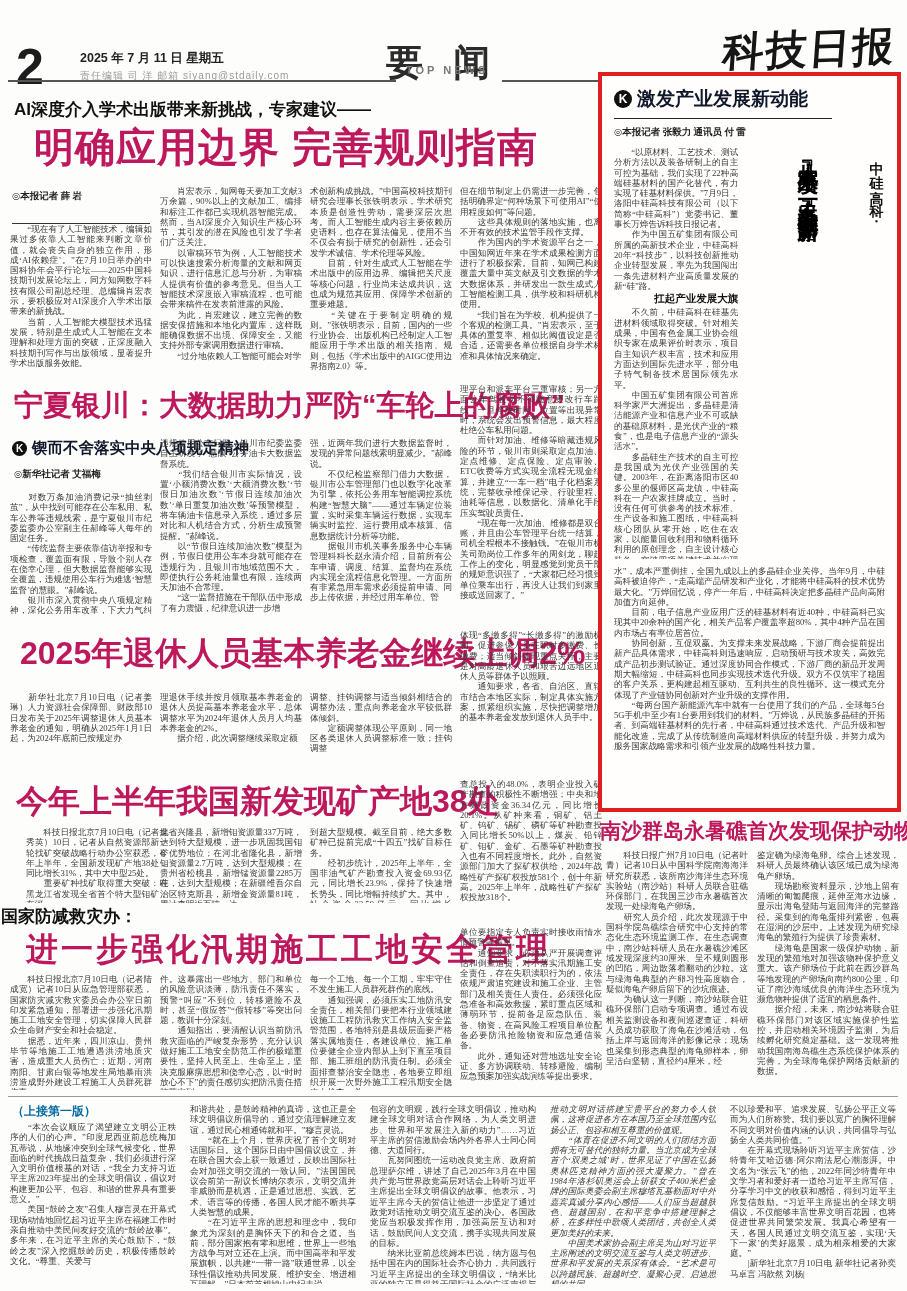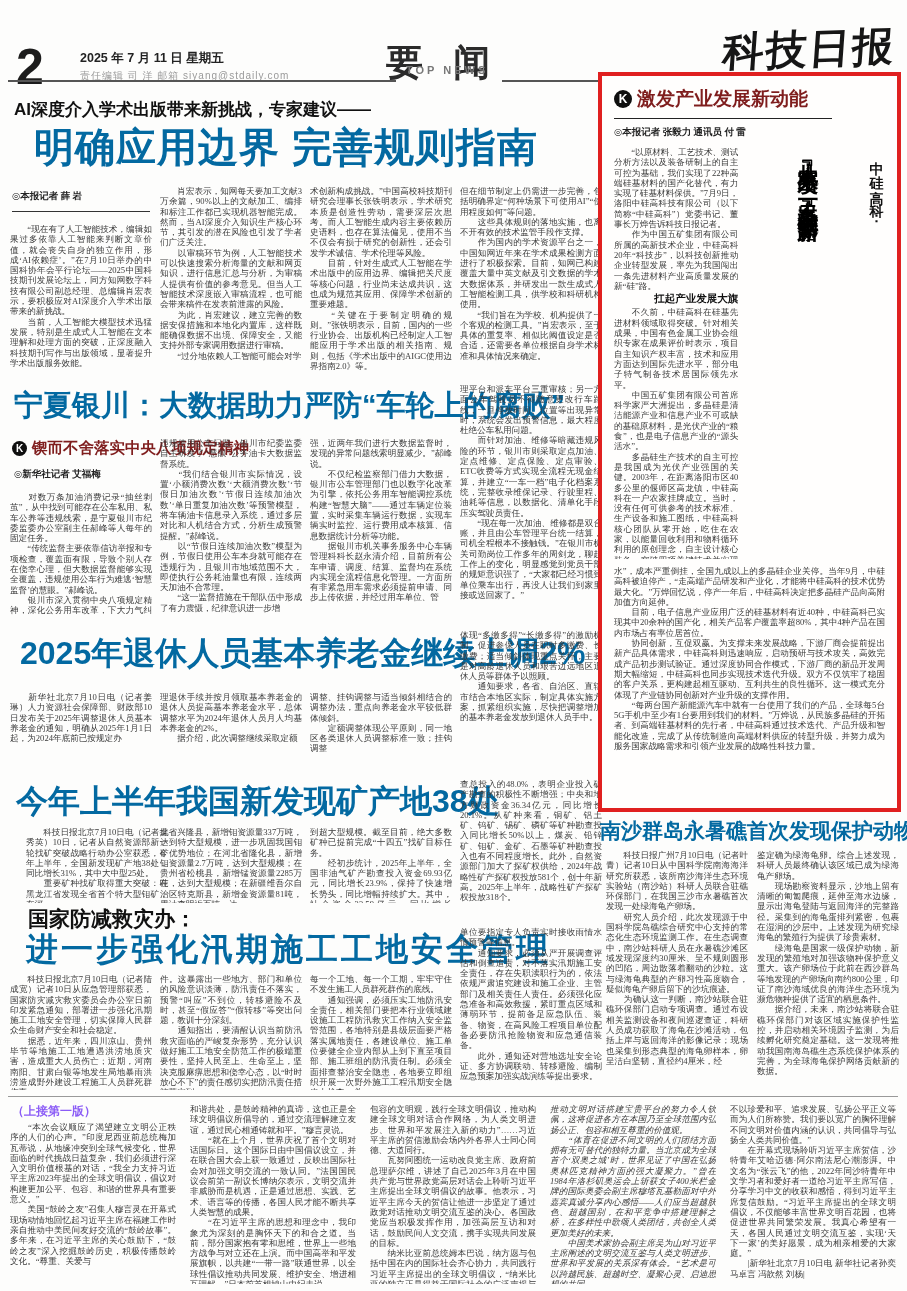--- a/index.html
+++ b/index.html
@@ -13,35 +13,35 @@
   .editorline{font-family:"Liberation Sans",sans-serif;font-size:10px;color:#9a9a9a;letter-spacing:1px;}
   .secname{font-family:"Liberation Sans",sans-serif;font-weight:900;font-size:37px;letter-spacing:10px;color:#2b2b2b;margin-top:20px;}
   .secen{font-family:"Liberation Sans",sans-serif;font-weight:700;font-size:11px;letter-spacing:3px;color:#777;}
   .hrule{height:2px;background:#555;}
   .masthead{font-weight:900;font-size:41px;letter-spacing:2px;color:#161616;transform:skewX(-6deg) rotate(-2deg);font-family:"DejaVu Serif",serif;}
   
   .col{font-size:8.6px;line-height:10.3px;text-align:justify;overflow:hidden;color:var(--ink-soft);}
   .col p{margin:0;}
   .crosshead{text-align:right;font-weight:700;font-size:10.5px;color:#111;margin:3px 0;}
   .kicker{font-family:"Liberation Sans",sans-serif;font-weight:700;color:#111;}
-  .headline{font-family:"Liberation Sans",sans-serif;font-weight:900;color:#0369a1;white-space:nowrap;}
+  .headline{font-family:"Liberation Sans",sans-serif;font-weight:900;color:#be185d;white-space:nowrap;}
   .byline{font-size:9.5px;font-weight:700;color:#222;}
-  .bylinebox{border-bottom:1.5px solid #333;padding-bottom:8px;}
+  .bylinebox{border-bottom:1.5px solid #333;padding-bottom:20px;}
   .klogo{display:inline-flex;width:15px;height:15px;border-radius:50%;background:#0f0f0f;color:#fff;
          font-family:"Liberation Sans",sans-serif;font-weight:900;font-size:10px;align-items:center;justify-content:center;flex:0 0 auto;}
-  .kheadtext{font-family:"Liberation Sans",sans-serif;font-weight:900;font-size:15.5px;color:#7f1d1d;margin-left:5px;}
+  .kheadtext{font-family:"Liberation Sans",sans-serif;font-weight:900;font-size:15.5px;color:#0f172a;margin-left:5px;}
   
   #featurebox{border:4px solid var(--accent-red);background:#fffefd;box-sizing:border-box;}
   .fb-head{display:flex;align-items:center;border-bottom:1.5px solid #222;padding-bottom:6px;width:218px;}
   .fb-head .kheadtext{font-size:19px;}
   .fb-upper{display:flex;margin-top:8px;gap:48px;}
   .vtitle-big{writing-mode:vertical-rl;font-family:"Liberation Sans",sans-serif;font-weight:900;
               font-size:21px;letter-spacing:2px;line-height:1;width:44px;color:#000;margin-left:6px;}
   .vtitle-small{writing-mode:vertical-rl;font-weight:700;font-size:14px;letter-spacing:14px;width:26px;color:#111;padding-top:4px;}
-  .jump-label{font-weight:700;font-size:12px;color:#8b5cf6;}
+  .jump-label{font-weight:700;font-size:12px;color:#0369a1;}
 </style>
 </head>
 <body>
 
 <div id="paper">
 
   <div class="abs pagenum" style="left:16px;top:42px;">2</div>
   <div class="abs dateline" style="left:80px;top:50px;">2025 年 7 月 11 日  星期五</div>
   <div class="abs editorline" style="left:80px;top:69px;">责任编辑  司 洋  邮箱  siyang@stdaily.com</div>
   <div class="abs secname" style="left:386px;top:18px;">要  闻</div>
@@ -129,21 +129,21 @@
       <p>北省兴隆县，新增钼资源量337万吨，达到特大型规模，进一步巩固我国钼矿优势地位；在河北省隆化县，新增钼资源量2.7万吨，达到大型规模；在贵州省松桃县，新增锰资源量2285万吨，达到大型规模；在新疆维吾尔自治区特克斯县，新增金资源量81吨，累计查明近百吨，达</p>
     </div>
   <div class="abs col" style="left:310px;top:827px;width:142px;height:76px;">
       <p>到超大型规模。截至目前，绝大多数矿种已提前完成“十四五”找矿目标任务。</p>
       <p>　　经初步统计，2025年上半年，全国非油气矿产勘查投入资金69.93亿元，同比增长23.9%，保持了快速增长势头，同比增幅持续扩大。其中，社会资金33.59亿元，同比增长28.2%，占矿产勘</p>
     </div>
   <div class="abs col" style="left:460px;top:779px;width:142px;height:126px;">
       <p>查总投入的48.0%，表明企业投入矿产勘查的积极性不断增强；中央和地方财政资金36.34亿元，同比增长20.1%。从矿种来看，铜矿、铝土矿、钨矿、锡矿、磷矿等矿种勘查投入同比增长50%以上，煤炭、铅锌矿、钼矿、金矿、石墨等矿种勘查投入也有不同程度增长。此外，自然资源部门加大了探矿权供给，2024年战略性矿产探矿权投放581个，创十年新高。2025年上半年，战略性矿产探矿权投放318个。</p>
     </div>
 
-  <div class="abs kicker" style="left:28px;top:905px;font-size:21px;font-family:'Liberation Serif',serif;">国家防减救灾办：</div>
+  <div class="abs kicker" style="left:1px;top:905px;font-size:17px;font-family:'Liberation Serif',serif;">国家防减救灾办：</div>
   <div class="abs headline" style="left:26px;top:928px;font-size:32px;letter-spacing:3px;">进一步强化汛期施工工地安全管理</div>
   <div class="abs col" style="left:10px;top:974px;width:142px;height:116px;">
       <p>　　科技日报北京7月10日电（记者陆成宽）记者10日从应急管理部获悉，国家防灾减灾救灾委员会办公室日前印发紧急通知，部署进一步强化汛期施工工地安全管理，切实保障人民群众生命财产安全和社会稳定。</p>
       <p>　　据悉，近年来，四川凉山、贵州毕节等地施工工地遭遇洪涝地质灾害，造成重大人员伤亡；近期，河南南阳、甘肃白银等地发生局地暴雨洪涝造成野外建设工程施工人员群死群伤事</p>
     </div>
   <div class="abs col" style="left:160px;top:974px;width:142px;height:116px;">
       <p>件。这暴露出一些地方、部门和单位的风险意识淡薄，防汛责任不落实，预警“叫应”不到位，转移避险不及时，甚至“假应答”“假转移”等突出问题，教训十分深刻。</p>
       <p>　　通知指出，要清醒认识当前防汛救灾面临的严峻复杂形势，充分认识做好施工工地安全防范工作的极端重要性，坚持人民至上、生命至上，坚决克服麻痹思想和侥幸心态，以“时时放心不下”的责任感切实把防汛责任措施落实到</p>
     </div>
   <div class="abs col" style="left:310px;top:974px;width:142px;height:116px;">

